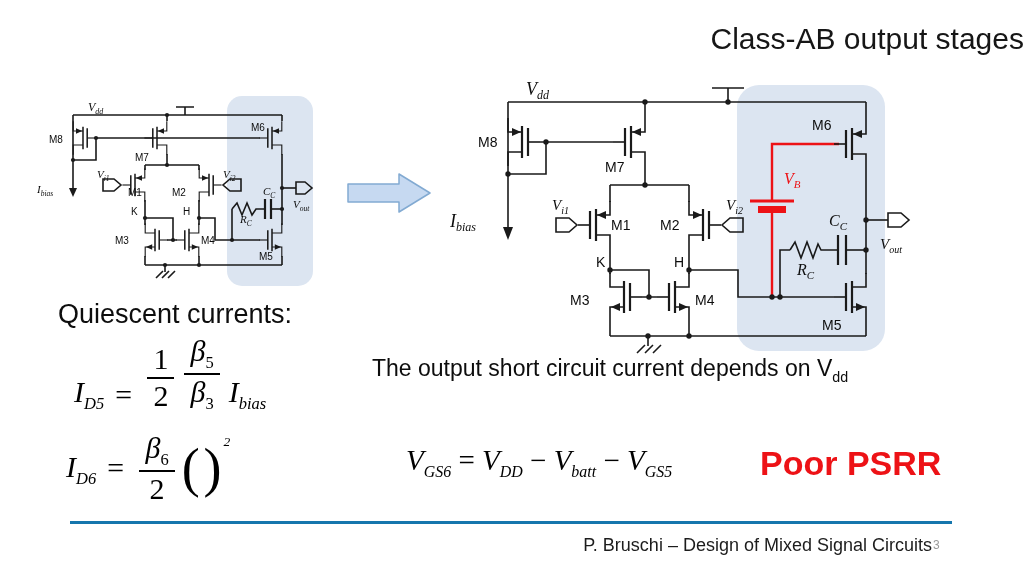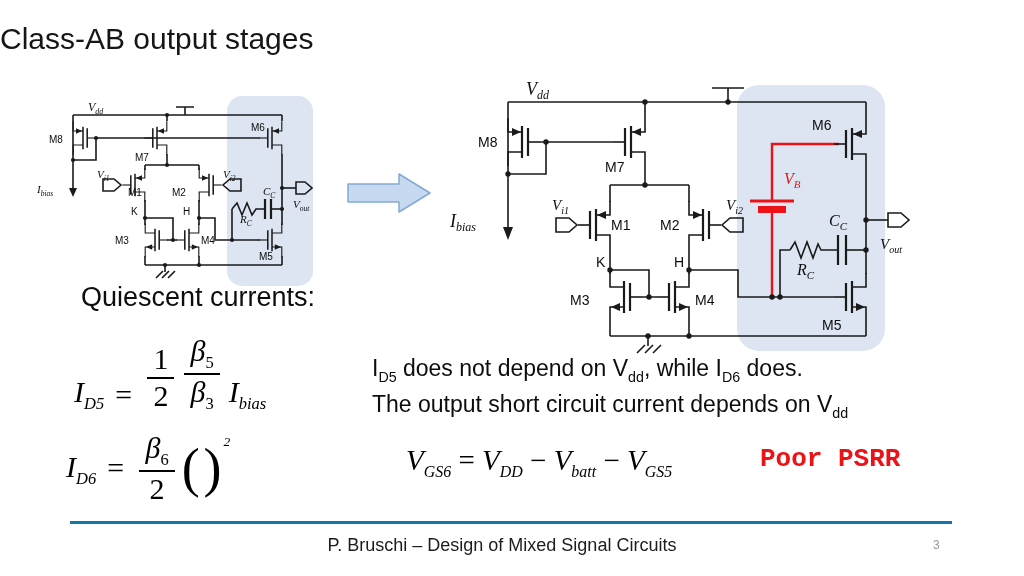--- a/index.html
+++ b/index.html
@@ -1,45 +1,45 @@
 <!DOCTYPE html>
 <html style="--ink: #1a1a1a; --accent_red: #ed1216; --highlight_blue: #dce5f1; --arrow_fill: #c6d9f1; --arrow_stroke: #82aad2; --rule_blue: #1576ad; --page_number_gray: #9a9a9a;"><head>
 <meta charset="utf-8">
 <style>
   html,body { margin:0; padding:0; }
   body {
     width:1024px; height:576px; position:relative; background:#ffffff;
     font-family:"Liberation Sans", sans-serif; overflow:hidden; color:#111;
   }
   .abs { position:absolute; }
-  #title { top:22px; left:0; width:1024px; text-align:left; font-size:30px; color:#161616; }
-  #quiescent { left:58px; top:282px; font-size:27px; color:#0d0d0d;margin-left:23px; }
+  #title { top:22px; left:0; width:1024px; text-align:right; font-size:30px; color:#161616; }
+  #quiescent { left:58px; top:299px; font-size:27px; color:#0d0d0d; }
 
   
   .eq { position:absolute; display:flex; align-items:center;
         font-family:"Liberation Serif", serif; font-style:italic; color:#000; }
   #eq1 { left:74px; top:335px; font-size:30px;align-items:flex-end; }
   #eq2 { left:66px; top:432px; font-size:30px; }
   #eq3 { left:406px; top:444px; font-size:29px; }
   .eq sub { font-size:.55em; line-height:1; }
   .eqsign { margin:0 9px; }
   .frac { display:inline-flex; flex-direction:column; align-items:center; margin:0 5px; line-height:1.08; }
   .frac .num { border-bottom:2px solid #000; padding:0 6px 1px; }
   .frac .den { padding-top:1px; }
   .bp { font-size:1.8em; font-style:normal; line-height:.85; margin:0 2px; font-weight:400; }
   .exp { font-size:.45em; align-self:flex-start; margin-top:2px; }
 
   
   #note { left:372px; top:352px; font-size:23px; color:#0d0d0d; line-height:1.4; }
   #note sub { font-size:.62em; }
-  #psrr { left:760px; top:444px; font-size:26px; font-weight:bold; color:var(--accent_red);font-family:Liberation Mono, monospace; }
+  #psrr { left:760px; top:444px; font-size:34px; font-weight:bold; color:var(--accent_red); }
 
   
   #rule { left:70px; top:521px; width:882px; height:3px; background:var(--rule_blue); }
-  #credit { top:535px; left:0; width:932px; text-align:center; font-size:18px; color:#1c1c1c;margin-left:36px; }
+  #credit { top:535px; left:0; width:932px; text-align:right; font-size:18px; color:#1c1c1c; }
   #pagenum { left:933px; top:538px; font-size:12px; color:var(--page_number_gray); }
 
   
   svg .wire { fill:none; stroke:var(--ink); stroke-width:1.6; }
   svg .w2   { fill:none; stroke:var(--ink); stroke-width:2.2; }
   svg .rwire { fill:none; stroke:var(--accent_red); stroke-width:2.4; }
   svg .rplate { fill:none; stroke:var(--accent_red); stroke-width:3; }
   svg .dot { fill:var(--ink); stroke:none; }
   svg .hl { fill:var(--highlight_blue); stroke:none; }
   svg .fillink { fill:var(--ink); stroke:none; }
@@ -254,21 +254,20 @@
   <span class="frac">
       <span class="num seg"><span>β</span><sub style="font-style: normal;">6</sub></span>
       <span class="den seg"><span style="font-style: normal;">2</span></span>
     </span>
   <span class="bp">(</span>
   <span class="bp">)</span>
   <span class="exp">2</span>
 </div>
 
 <div id="note" class="abs">
-  <div class="noteline"><span>I</span><sub>D5</sub><span> does not depend on V</span><sub>dd</sub><span>, while I</span><sub>D6</sub><span> does.</span></div>
   <div class="noteline"><span>The output short circuit current depends on V</span><sub>dd</sub></div>
 </div>
 
 <div id="eq3" class="eq">
   <span class="seg"><span>V</span><sub>GS6</sub><span style="font-style: normal;"> = </span><span>V</span><sub>DD</sub><span style="font-style: normal;"> − </span><span>V</span><sub>batt</sub><span style="font-style: normal;"> − </span><span>V</span><sub>GS5</sub></span>
 </div>
 
 <div id="psrr" class="abs">Poor PSRR</div>
 
 <div id="rule" class="abs"></div>

